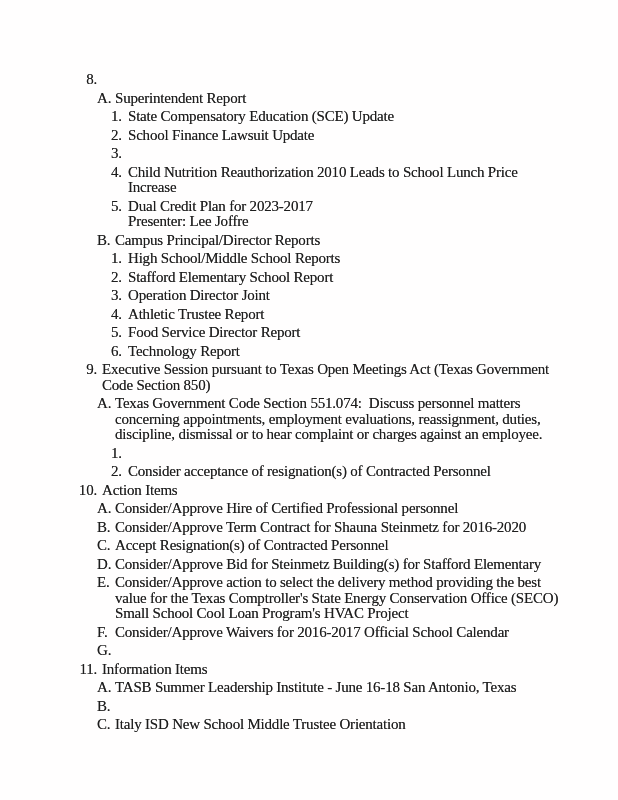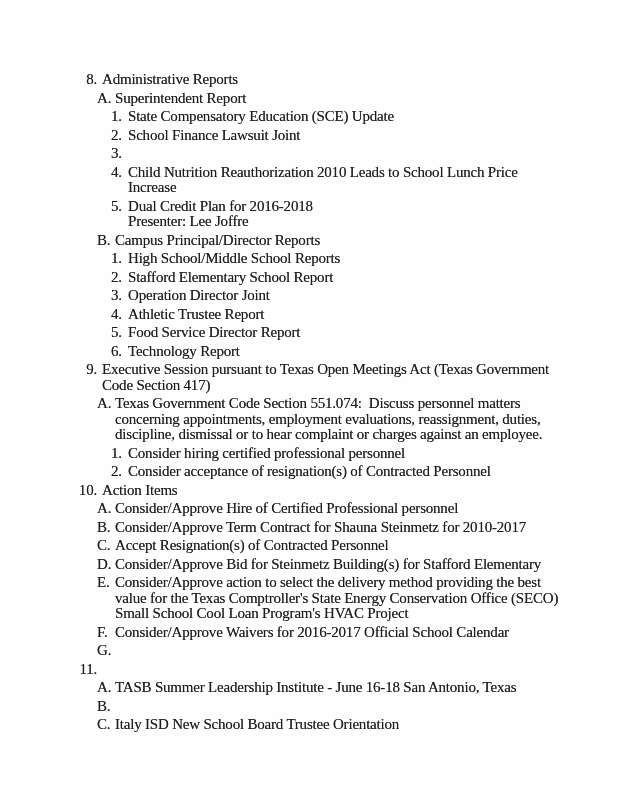--- a/index.html
+++ b/index.html
@@ -48,55 +48,52 @@
   .lv2 { padding-left: 111px; }
   .lv2 .num { width: 13px; text-align: left; padding-right: 4px; }
 </style>
 </head>
 <body>
 
 <div class="page">
   <div class="content" id="agenda-root">
       <div class="item lv0">
         <span class="num">8.</span>
-        <div class="body">
-          <div class="txt">Administrative Reports</div>
-        </div>
       </div>
       <div class="item lv1">
         <span class="num">A.</span>
         <div class="body">
           <div class="txt">Superintendent Report</div>
         </div>
       </div>
       <div class="item lv2">
         <span class="num">1.</span>
         <div class="body">
           <div class="txt">State Compensatory Education (SCE) Update</div>
         </div>
       </div>
       <div class="item lv2">
         <span class="num">2.</span>
         <div class="body">
-          <div class="txt">School Finance Lawsuit Joint</div>
+          <div class="txt">School Finance Lawsuit Update</div>
         </div>
       </div>
       <div class="item lv2">
         <span class="num">3.</span>
       </div>
       <div class="item lv2">
         <span class="num">4.</span>
         <div class="body">
           <div class="txt">Child Nutrition Reauthorization 2010 Leads to School Lunch Price Increase</div>
         </div>
       </div>
       <div class="item lv2">
         <span class="num">5.</span>
         <div class="body">
-          <div class="txt">Dual Credit Plan for 2016-2018</div>
+          <div class="txt">Dual Credit Plan for 2023-2017</div>
           <div class="txt note">Presenter: Lee Joffre</div>
         </div>
       </div>
       <div class="item lv1">
         <span class="num">B.</span>
         <div class="body">
           <div class="txt">Campus Principal/Director Reports</div>
         </div>
       </div>
       <div class="item lv2">
@@ -131,34 +128,31 @@
       </div>
       <div class="item lv2">
         <span class="num">6.</span>
         <div class="body">
           <div class="txt">Technology Report</div>
         </div>
       </div>
       <div class="item lv0">
         <span class="num">9.</span>
         <div class="body">
-          <div class="txt">Executive Session pursuant to Texas Open Meetings Act (Texas Government Code Section 417)</div>
+          <div class="txt">Executive Session pursuant to Texas Open Meetings Act (Texas Government Code Section 850)</div>
         </div>
       </div>
       <div class="item lv1">
         <span class="num">A.</span>
         <div class="body">
           <div class="txt">Texas Government Code Section 551.074:  Discuss personnel matters concerning appointments, employment evaluations, reassignment, duties, discipline, dismissal or to hear complaint or charges against an employee.</div>
         </div>
       </div>
       <div class="item lv2">
         <span class="num">1.</span>
-        <div class="body">
-          <div class="txt">Consider hiring certified professional personnel</div>
-        </div>
       </div>
       <div class="item lv2">
         <span class="num">2.</span>
         <div class="body">
           <div class="txt">Consider acceptance of resignation(s) of Contracted Personnel</div>
         </div>
       </div>
       <div class="item lv0">
         <span class="num">10.</span>
         <div class="body">
@@ -167,21 +161,21 @@
       </div>
       <div class="item lv1">
         <span class="num">A.</span>
         <div class="body">
           <div class="txt">Consider/Approve Hire of Certified Professional personnel</div>
         </div>
       </div>
       <div class="item lv1">
         <span class="num">B.</span>
         <div class="body">
-          <div class="txt">Consider/Approve Term Contract for Shauna Steinmetz for 2010-2017</div>
+          <div class="txt">Consider/Approve Term Contract for Shauna Steinmetz for 2016-2020</div>
         </div>
       </div>
       <div class="item lv1">
         <span class="num">C.</span>
         <div class="body">
           <div class="txt">Accept Resignation(s) of Contracted Personnel</div>
         </div>
       </div>
       <div class="item lv1">
         <span class="num">D.</span>
@@ -199,30 +193,33 @@
         <span class="num">F.</span>
         <div class="body">
           <div class="txt">Consider/Approve Waivers for 2016-2017 Official School Calendar</div>
         </div>
       </div>
       <div class="item lv1">
         <span class="num">G.</span>
       </div>
       <div class="item lv0">
         <span class="num">11.</span>
+        <div class="body">
+          <div class="txt">Information Items</div>
+        </div>
       </div>
       <div class="item lv1">
         <span class="num">A.</span>
         <div class="body">
           <div class="txt">TASB Summer Leadership Institute - June 16-18 San Antonio, Texas</div>
         </div>
       </div>
       <div class="item lv1">
         <span class="num">B.</span>
       </div>
       <div class="item lv1">
         <span class="num">C.</span>
         <div class="body">
-          <div class="txt">Italy ISD New School Board Trustee Orientation</div>
+          <div class="txt">Italy ISD New School Middle Trustee Orientation</div>
         </div>
       </div>
     </div>
 </div>
 
 </body></html>

